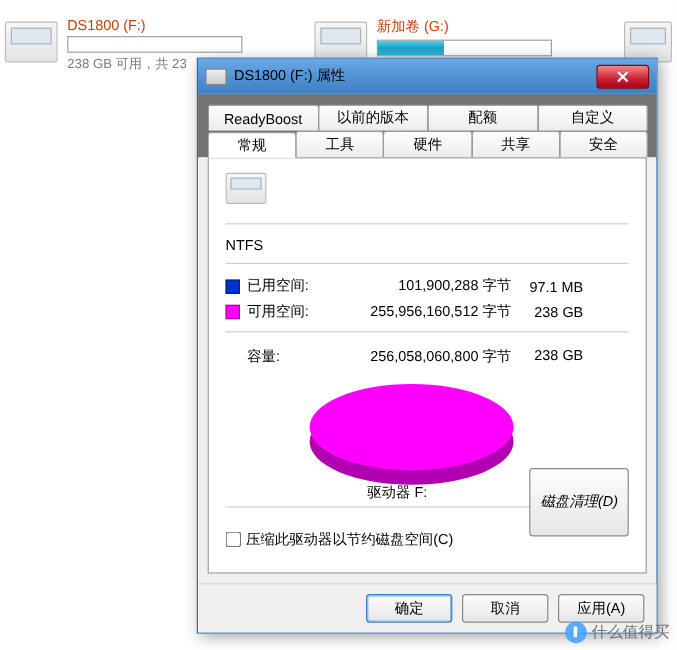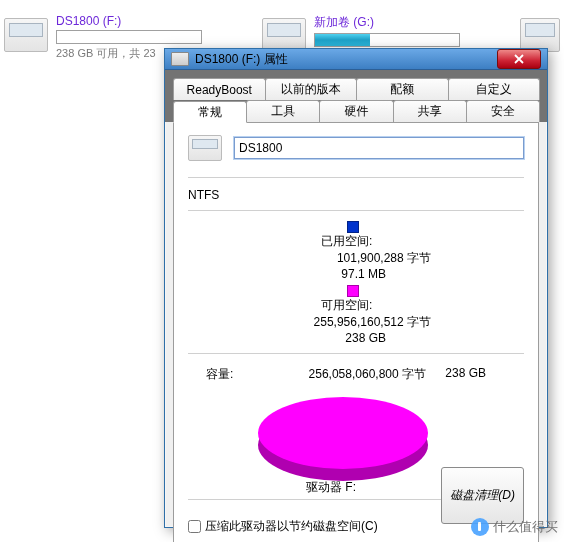--- a/index.html
+++ b/index.html
@@ -31,21 +31,21 @@
     border: 1px solid #bbb;
     border-radius: 2px;
     position: relative;
     margin-top: 4px;
   }
   .drive-icon::after {
     content:""; position:absolute; top:4px; left:4px; right:4px; height:12px;
     background:#dfe8f0; border:1px solid #a8b4c0;
   }
   .drive-info { flex:1; }
-  .drive-name { margin-bottom:2px; color:#6d28d9; }
+  .drive-name { margin-bottom:2px; color:#c2410c; }
   .bar {
     height:14px; border:1px solid #a0a0a0; background:#fff; margin-bottom:2px;
     position:relative; overflow:hidden;
   }
   .bar-fill {
     position:absolute; top:0; left:0; bottom:0;
     background: linear-gradient(180deg,#4fd1ef 0%, #1ea1c8 50%, #2bb8dc 100%);
   }
   .drive-sub { color:#7a7a7a; font-size:11px; }
 
@@ -105,21 +105,21 @@
   }
   .mini-drive::after{content:"";position:absolute;top:3px;left:3px;right:3px;height:8px;background:#dfe8f0;border:1px solid #a8b4c0;}
   .name-input {
     flex:1; height:22px; border:1px solid #7a9ccf; padding:0 4px;
     font-size:12px; color:#000; outline:1px solid #b8d1f0;
   }
   .name-input::selection{ background:#3399ff; color:#fff; }
   hr { border:none; border-top:1px solid #d0d0d0; margin:6px 0 8px 0;}
   .kv { display:flex; margin:2px 0; }
   .kv .k { width:72px; }
-  .space-row { display:flex; align-items:center; margin:2px 0; font-size:12px;flex-direction:column;}
+  .space-row { display:flex; align-items:center; margin:2px 0; font-size:12px;}
   .sq { width:12px; height:12px; margin-right:6px; border:1px solid #555;}
   .sq.blue{ background:#0033cc; border-color:#002288;}
   .sq.mag{ background:#ff00ff; border-color:#aa00aa;}
   .space-row .lbl{ width:70px;}
   .space-row .bytes{ width:150px; text-align:right; }
   .space-row .hr{ width:60px; text-align:right;}
   .cap-row { display:flex; margin:4px 0 6px 0;}
   .cap-row .lbl{ width:88px; padding-left:18px;}
   .cap-row .bytes{ width:150px; text-align:right;}
   .cap-row .hr{ width:60px; text-align:right;}
@@ -206,21 +206,20 @@
       <div class="tab">工具</div>
       <div class="tab">硬件</div>
       <div class="tab">共享</div>
       <div class="tab">安全</div>
     </div>
   </div>
 
   <div class="pane">
     <div class="row1">
       <div class="mini-drive"></div>
-      <input class="name-input" value="DS1800" style="">
     </div>
     <hr>
     <div class="kv">
         <div>NTFS</div>
       </div>
     <hr>
     <div class="space-row">
       <div class="sq blue"></div>
       <div class="lbl">已用空间:</div>
       <div class="bytes">101,900,288 字节</div>

